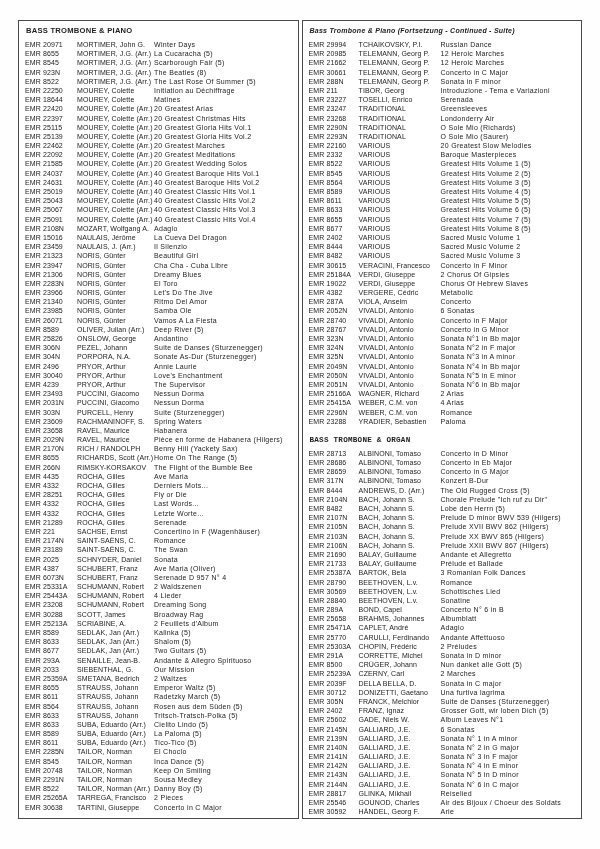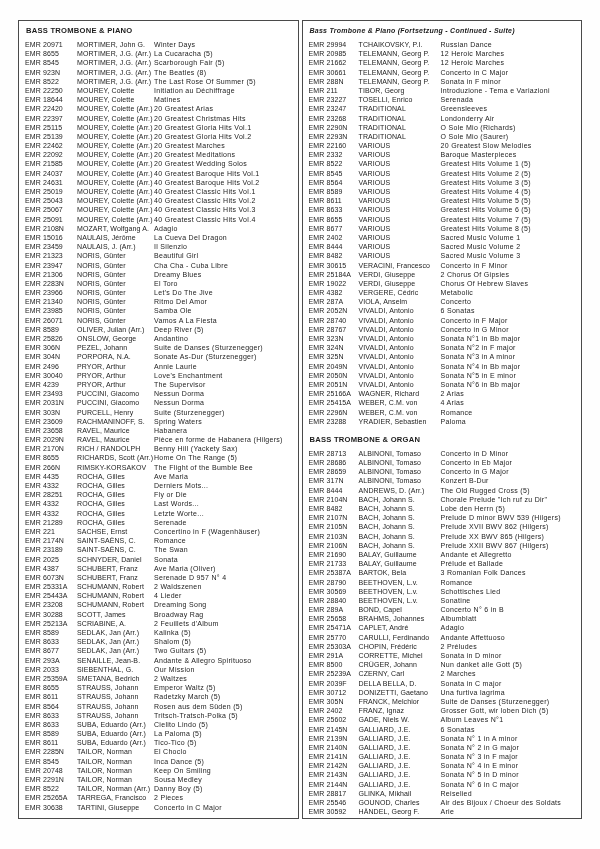--- a/index.html
+++ b/index.html
@@ -24,21 +24,21 @@
     background: #fff;
   }
   .section-title {
     font-size: 7.6px; font-weight: bold;
     letter-spacing: 0.25px;
     line-height: 10px;
     margin: 1px 0 4px 1px;
     white-space: nowrap;
   }
   .section-title.italic { font-style: italic; font-size: 7px; }
-  .section-title.organ { margin-top: 9px; margin-bottom: 4px; }
+  .section-title.organ { margin-top: 9px; margin-bottom: 4px; font-family: Liberation Mono, monospace; }
   .rows { }
   .row {
     display: flex;
     font-size: 7px;
     line-height: 9.2px;
     height: 9.2px;
     white-space: nowrap;
   }
   .row span { display: block; overflow: visible; }
   .c0 { width: 52px; flex: 0 0 auto; letter-spacing: 0.1px; }

